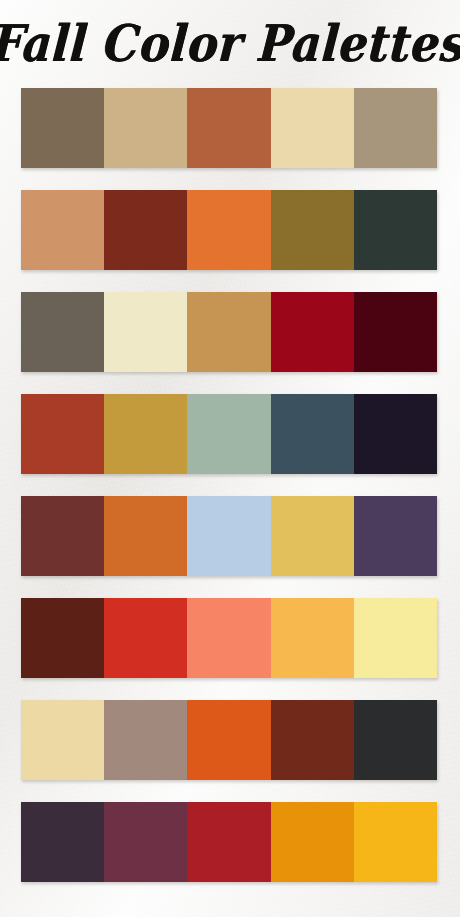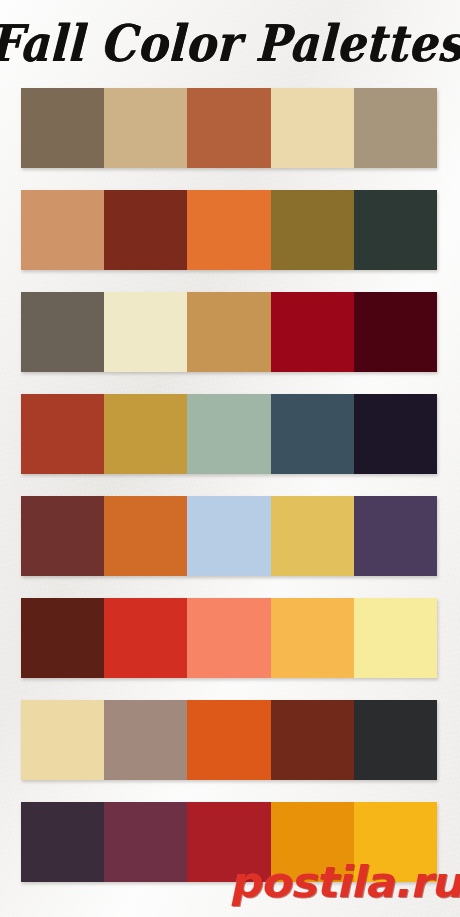--- a/index.html
+++ b/index.html
@@ -160,17 +160,14 @@
       </div>
       <div class="palette-row">
         <div class="swatch" style="background-color: rgb(59, 44, 59);"></div>
         <div class="swatch" style="background-color: rgb(109, 48, 68);"></div>
         <div class="swatch" style="background-color: rgb(171, 30, 38);"></div>
         <div class="swatch" style="background-color: rgb(232, 146, 9);"></div>
         <div class="swatch" style="background-color: rgb(247, 182, 23);"></div>
       </div>
     </div>
 
-  <div id="watermark">
-    <div id="watermark-text" style="color: rgb(224, 49, 39);">postila.ru</div>
-  </div>
 
 </div>
 
 </body></html>

